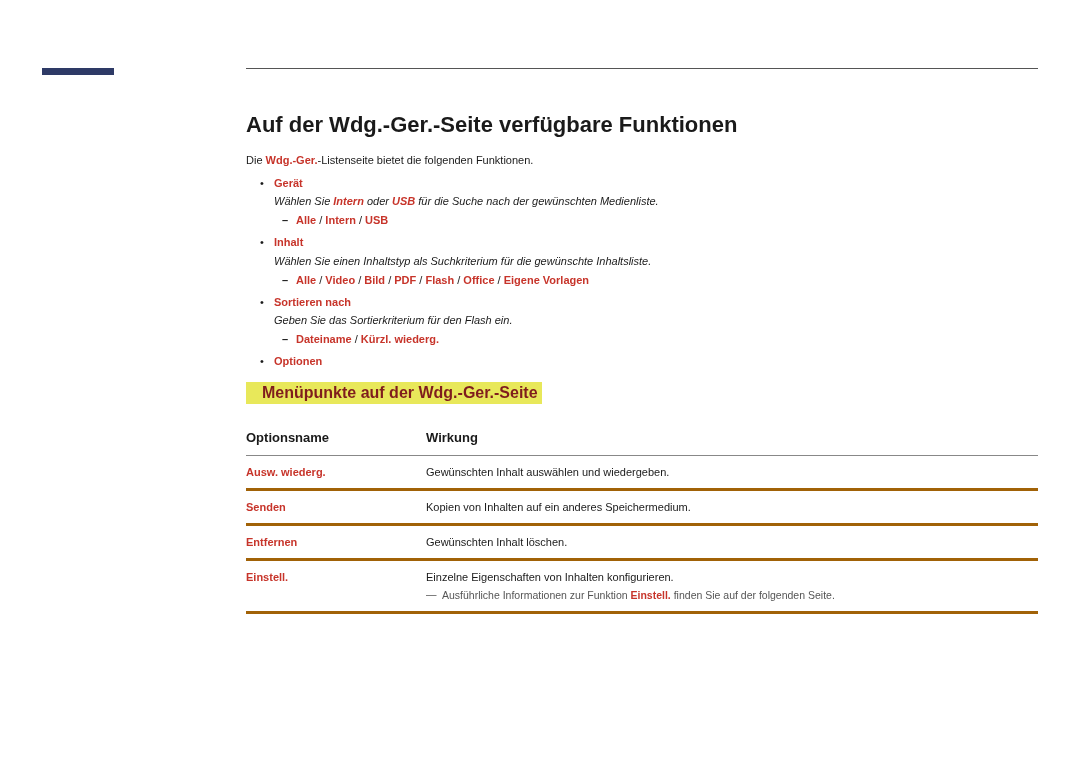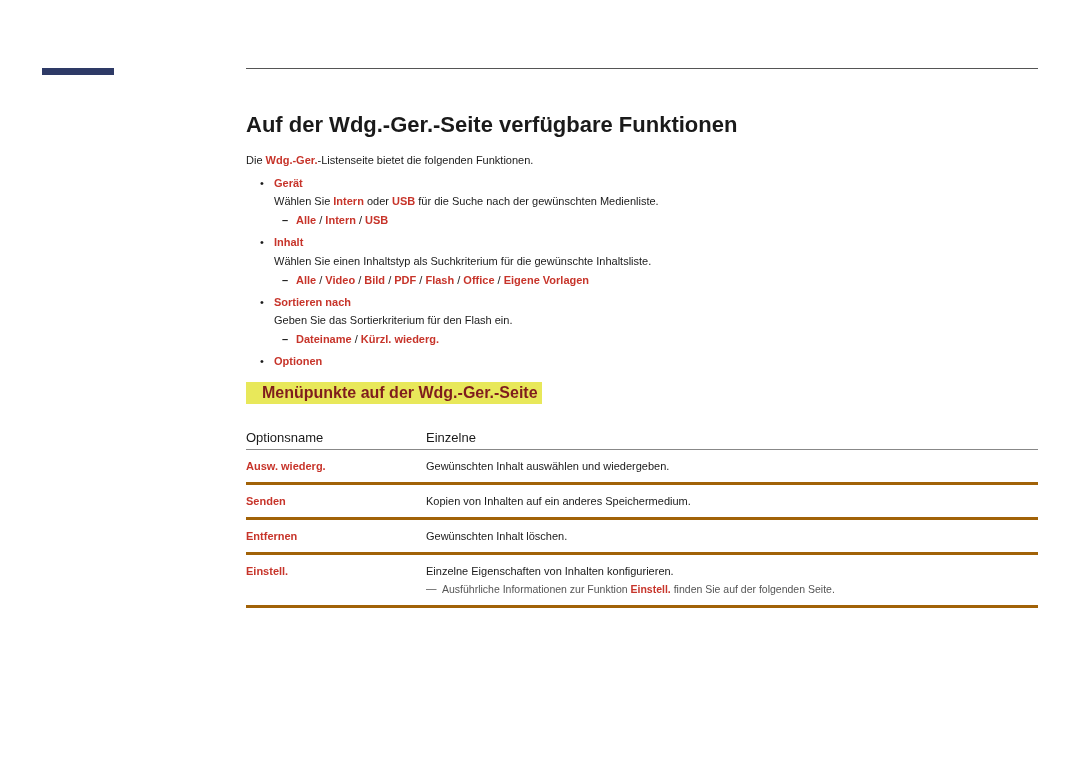--- a/index.html
+++ b/index.html
@@ -70,20 +70,21 @@
       color: #1a1a1a;
       font-size: 11px;
     }
     .item-title {
       color: #c7342a;
       font-weight: 600;
     }
     .item-desc {
       color: #1a1a1a;
       display: block;
+      font-style: italic;
     }
     ul.sub-list {
       list-style: none;
       margin-top: 1px;
     }
     ul.sub-list > li {
       position: relative;
       padding-left: 22px;
       font-size: 11px;
       line-height: 1.65;
@@ -115,23 +116,23 @@
       padding: 2px 4px 2px 16px;
     }
     table {
       width: 100%;
       border-collapse: collapse;
       font-size: 11px;
     }
     thead th {
       text-align: left;
       font-size: 13px;
-      font-weight: 400;
-      color: #1a1a1a;
-      padding: 8px 0 4px 0;
+      font-weight: 700;
+      color: #1a1a1a;
+      padding: 8px 0 10px 0;
       border-bottom: 1px solid #888;
     }
     tbody td {
       padding: 10px 0;
       border-bottom: 3px solid #a16207;
       vertical-align: top;
       color: #1a1a1a;
     }
     tbody td.option-name {
       color: #c7342a;
@@ -204,21 +205,21 @@
       <span class="item-title">Optionen</span>
     </li>
   </ul>
 
   <h2>Menüpunkte auf der Wdg.-Ger.-Seite</h2>
 
   <table>
     <thead>
       <tr>
         <th class="col-option">Optionsname</th>
-        <th>Einzelne</th>
+        <th>Wirkung</th>
       </tr>
     </thead>
     <tbody>
       <tr>
         <td class="option-name">Ausw. wiederg.</td>
         <td>Gewünschten Inhalt auswählen und wiedergeben.</td>
       </tr>
       <tr>
         <td class="option-name">Senden</td>
         <td>Kopien von Inhalten auf ein anderes Speichermedium.</td>

